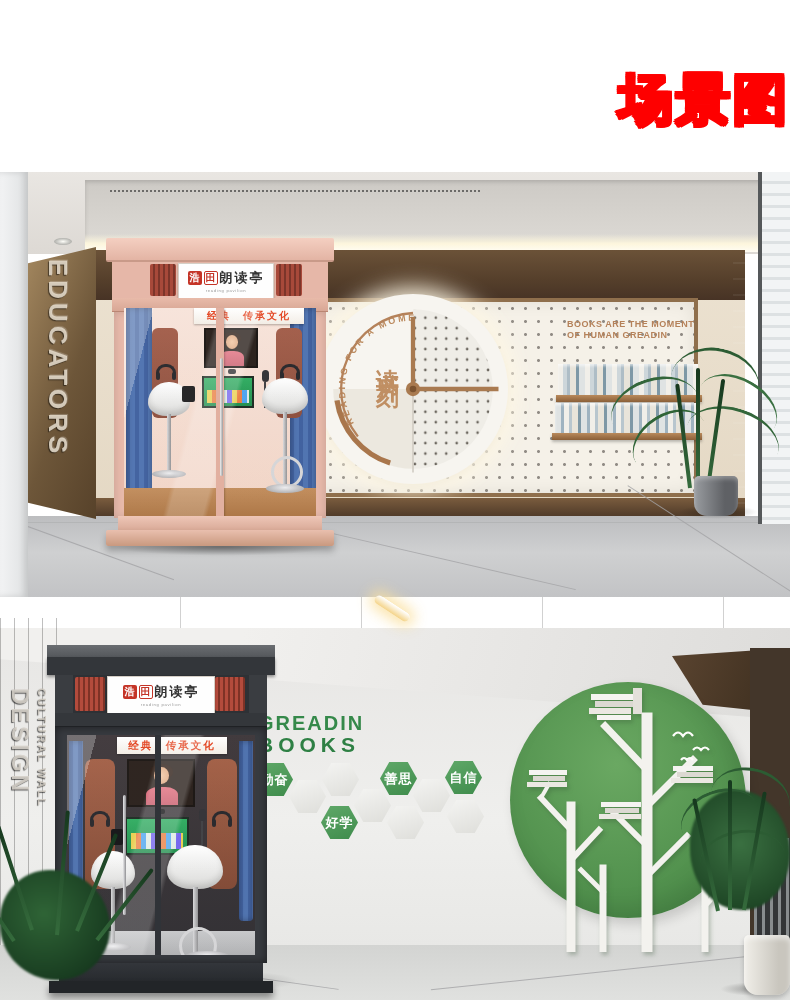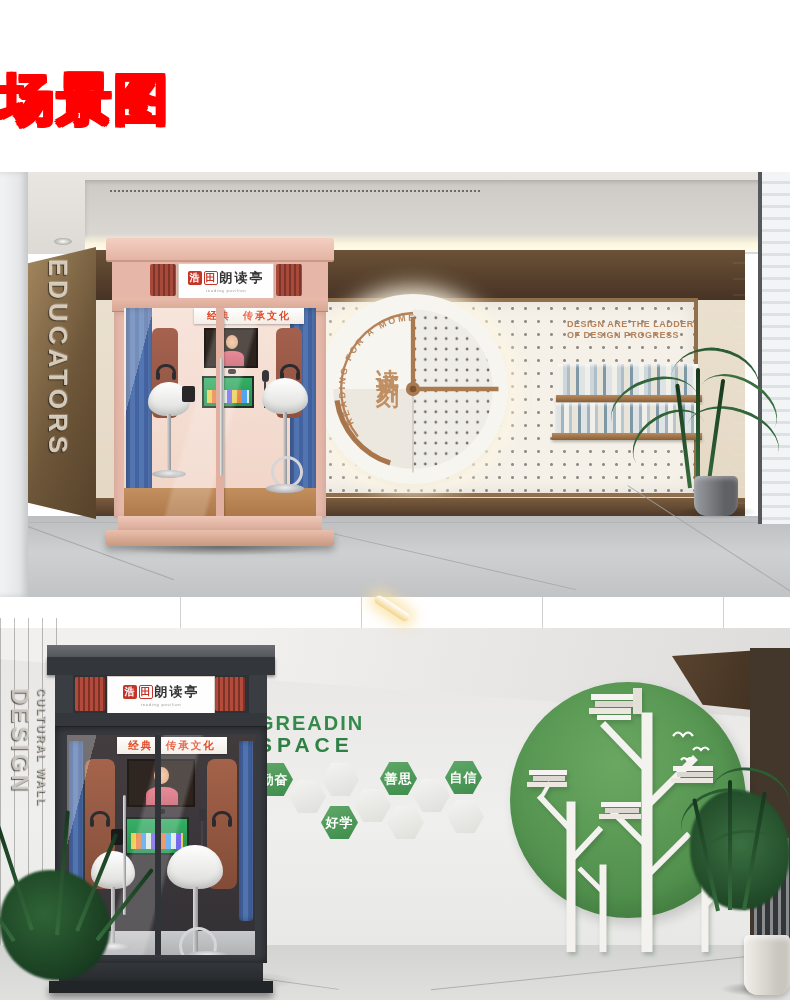--- a/index.html
+++ b/index.html
@@ -1,20 +1,20 @@
 <!DOCTYPE html>
 <html><head>
 <meta charset="utf-8">
 <style>
   html,body{margin:0;padding:0;background:#fff;}
   #root{position:relative;width:790px;height:1000px;overflow:hidden;background:#fff;
         font-family:"Liberation Sans","DejaVu Sans",sans-serif;}
   .abs{position:absolute;}
   
-  .title{position:absolute;left:0;right:0;top:64px;text-align:left;font-size:54px;font-weight:900;
+  .title{position:absolute;left:0;right:0;top:64px;text-align:right;font-size:54px;font-weight:900;
          color:#ffe100;letter-spacing:3px;
          -webkit-text-stroke:3px #fe0000;
          text-shadow:2px 0 0 #fe0000,-2px 0 0 #fe0000,0 2px 0 #fe0000,0 -2px 0 #fe0000,
                      2px 2px 0 #fe0000,-2px -2px 0 #fe0000,2px -2px 0 #fe0000,-2px 2px 0 #fe0000;}
   
   .vtextcw{writing-mode:vertical-lr;text-orientation:sideways;}
   .vcjk{writing-mode:vertical-rl;}
   .hex{position:absolute;width:37px;height:33px;display:flex;align-items:center;justify-content:center;
        clip-path:polygon(25% 0,75% 0,100% 50%,75% 100%,25% 100%,0 50%);font-weight:bold;font-size:13px;}
   .hexg{background:linear-gradient(160deg,#5fa868,#3f8c4c);color:#fff;letter-spacing:1px;}
@@ -95,22 +95,22 @@
       <path d="M 20 112 A 82 82 0 0 0 76 178" stroke="#a9764c" stroke-width="5.5" fill="none"></path>
       <line x1="100" y1="100" x2="100" y2="188" stroke="#cfc9c0" stroke-width="1.6"></line>
       <line x1="100" y1="100" x2="100" y2="24" stroke="#a97a50" stroke-width="4.5"></line>
       <line x1="100" y1="100" x2="190" y2="100" stroke="#a97a50" stroke-width="4.5"></line>
       <circle cx="100" cy="100" r="7.5" fill="#a97a50"></circle>
       <circle cx="100" cy="100" r="3.5" fill="#7c5330"></circle>
     </svg>
     <div class="vcjk" style="position:absolute;left:56px;top:56px;width:30px;height:116px;font-size:23px;font-weight:bold;color:#c08f63;letter-spacing:5px;">读书片刻</div>
   </div>
 
-  <div class="abs" style="left:567px;top:319px;font-size:9px;font-weight:bold;color:#b5825a;letter-spacing:.5px;">DESIGN ARE THE LADDER</div>
-  <div class="abs" style="left:567px;top:330px;font-size:9px;font-weight:bold;color:#b5825a;letter-spacing:.5px;">OF DESIGN PROGRESS</div>
+  <div class="abs" style="left:567px;top:319px;font-size:9px;font-weight:bold;color:#b5825a;letter-spacing:.5px;">BOOKS ARE THE MOMENT</div>
+  <div class="abs" style="left:567px;top:330px;font-size:9px;font-weight:bold;color:#b5825a;letter-spacing:.5px;">OF HUMAN GREADIN</div>
 
   <div class="abs" style="left:558px;top:364px;width:140px;height:31px;background:repeating-linear-gradient(90deg,#f1efe9 0 5px,#cdd6da 5px 9px,#aebdc6 9px 12px,#e8e4da 12px 18px,#7e98a6 18px 21px,#dfe3e3 21px 27px);box-shadow:inset 0 2px 3px rgba(255,255,255,.6);"></div>
   <div class="abs" style="left:556px;top:395px;width:146px;height:7px;background:linear-gradient(#b98a5c,#8a5f38);box-shadow:0 2px 3px rgba(0,0,0,.25);"></div>
   <div class="abs" style="left:555px;top:403px;width:142px;height:30px;background:repeating-linear-gradient(90deg,#dfe3e3 0 6px,#9fb3c0 6px 9px,#f1efe9 9px 14px,#b8c6ce 14px 17px,#e8e4da 17px 23px,#7e98a6 23px 26px);box-shadow:inset 0 2px 3px rgba(255,255,255,.6);"></div>
   <div class="abs" style="left:552px;top:433px;width:150px;height:7px;background:linear-gradient(#b98a5c,#8a5f38);box-shadow:0 2px 3px rgba(0,0,0,.25);"></div>
 
   <div class="abs" style="left:95px;top:498px;width:650px;height:20px;background:linear-gradient(#7a5c3e,#4c3827);"></div>
   <div class="abs" style="left:0;top:516px;width:790px;height:81px;background:linear-gradient(180deg,#bcbdbf,#cfd0d1 45%,#c2c3c5);"></div>
   <div class="tileline" style="left:0;top:522px;width:790px;background:#b0b1b3;"></div>
   <div class="tileline" style="left:-20px;top:545px;width:200px;transform:rotate(20deg);"></div>
@@ -200,21 +200,21 @@
   <div class="abs" style="left:754px;top:838px;width:36px;height:110px;background:repeating-linear-gradient(90deg,#888c8e 0 3px,#333537 3px 8px);"></div>
 
   <div class="abs" style="left:0;top:618px;width:58px;height:382px;background:linear-gradient(90deg,#5a4734,#3e3022);background-image:repeating-linear-gradient(90deg,rgba(0,0,0,.25) 0 1px,transparent 1px 14px);">
     <div style="position:absolute;left:6px;top:70px;display:flex;gap:3px;">
       <div class="vtextcw" style="font-size:23px;font-weight:bold;letter-spacing:3px;color:rgba(214,210,202,.88);text-shadow:1px 1px 1px rgba(0,0,0,.6);">DESIGN</div>
       <div class="vtextcw" style="font-size:11px;font-weight:bold;letter-spacing:2px;color:rgba(206,200,190,.8);text-shadow:1px 1px 1px rgba(0,0,0,.6);">CULTURAL WALL</div>
     </div>
   </div>
 
   <div class="abs" style="left:258px;top:712px;font-size:20px;letter-spacing:2px;color:#35894a;font-weight:600;">GREADIN</div>
-  <div class="abs" style="left:258px;top:733px;font-size:21px;letter-spacing:5px;color:#2e8044;font-weight:900;">SPACE</div>
+  <div class="abs" style="left:258px;top:733px;font-size:21px;letter-spacing:5px;color:#2e8044;font-weight:900;">BOOKS</div>
 
   <div class="hex hexg" style="left:256px;top:763px;">勤奋</div>
   <div class="hex hexw" style="left:289px;top:780px;"></div>
   <div class="hex hexw" style="left:322px;top:763px;"></div>
   <div class="hex hexg" style="left:321px;top:806px;">好学</div>
   <div class="hex hexw" style="left:354px;top:789px;"></div>
   <div class="hex hexw" style="left:387px;top:806px;"></div>
   <div class="hex hexg" style="left:380px;top:762px;">善思</div>
   <div class="hex hexw" style="left:413px;top:779px;"></div>
   <div class="hex hexg" style="left:445px;top:761px;">自信</div>

